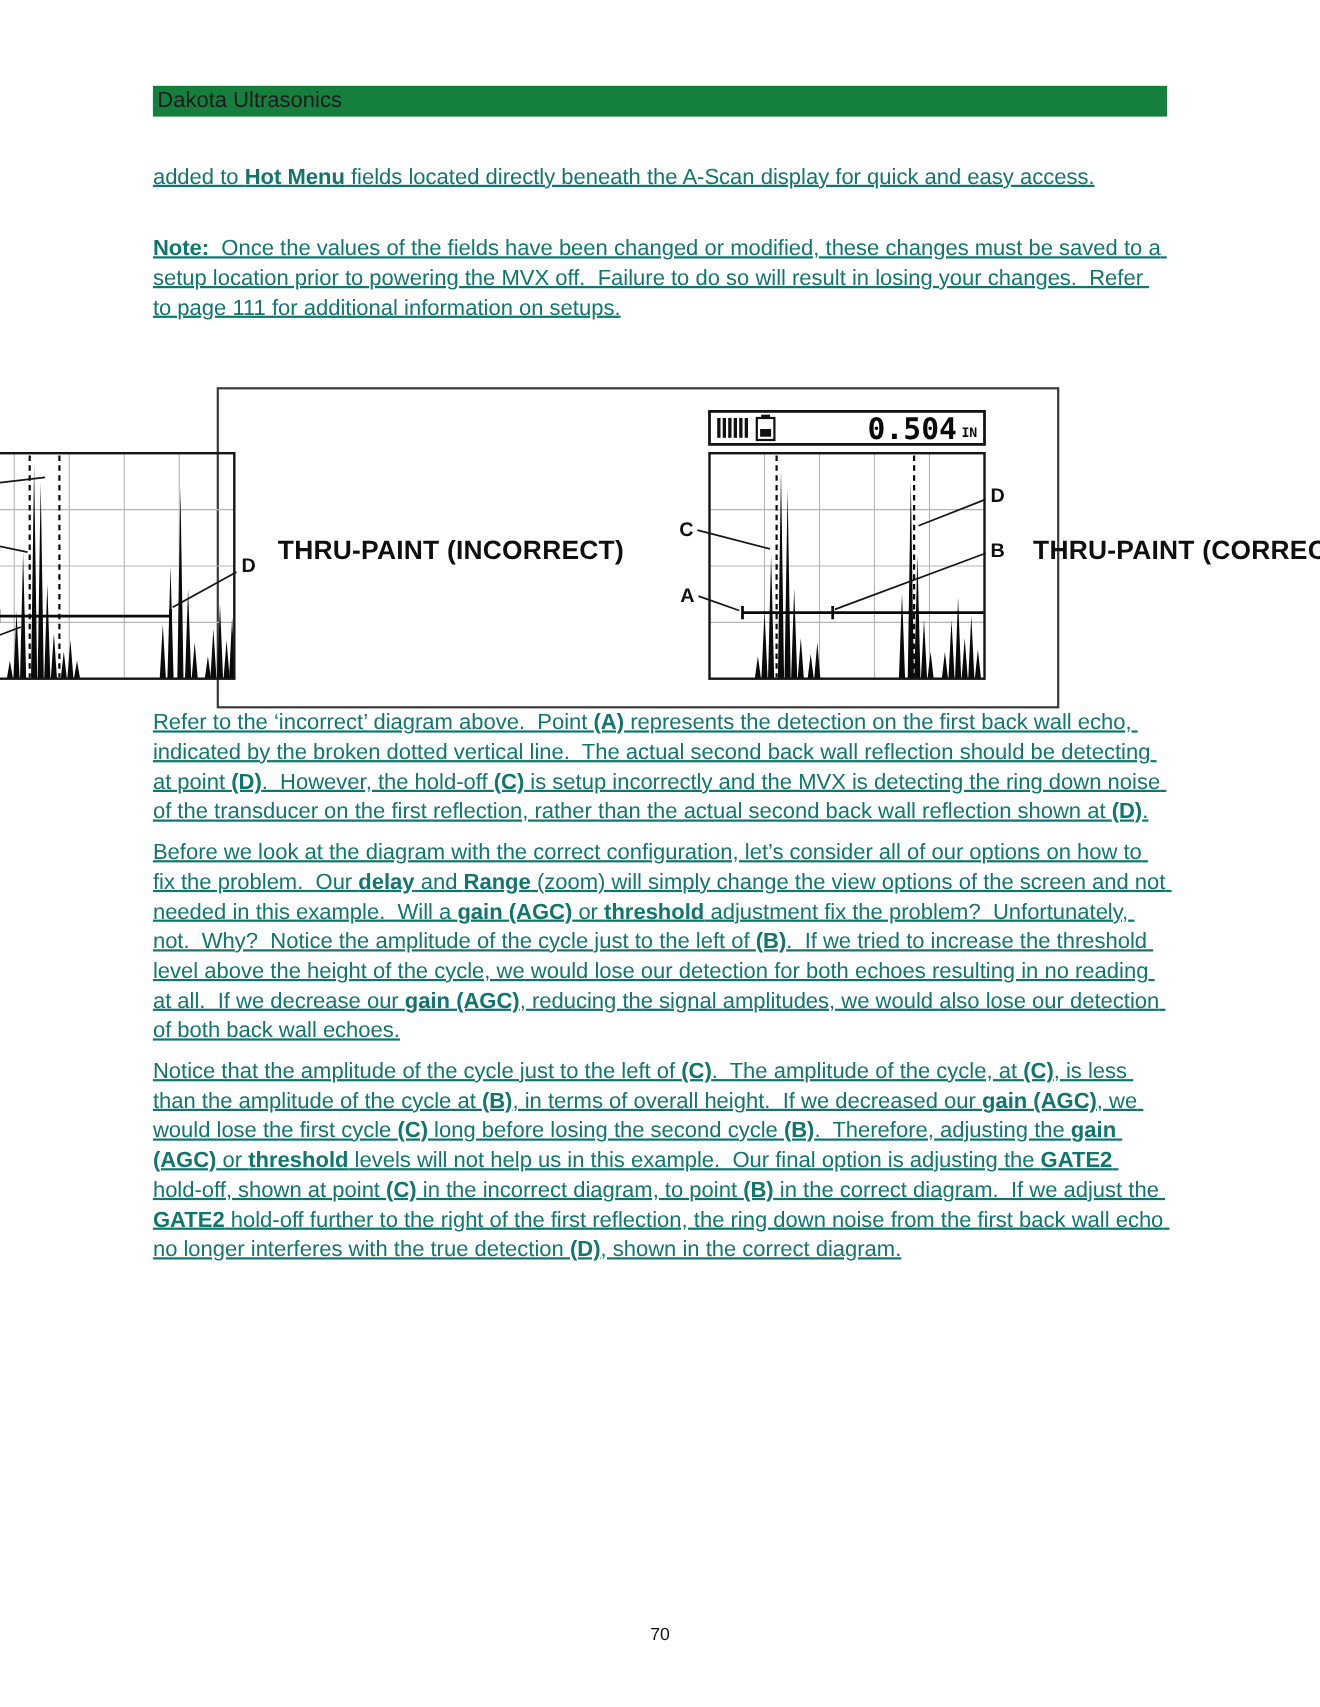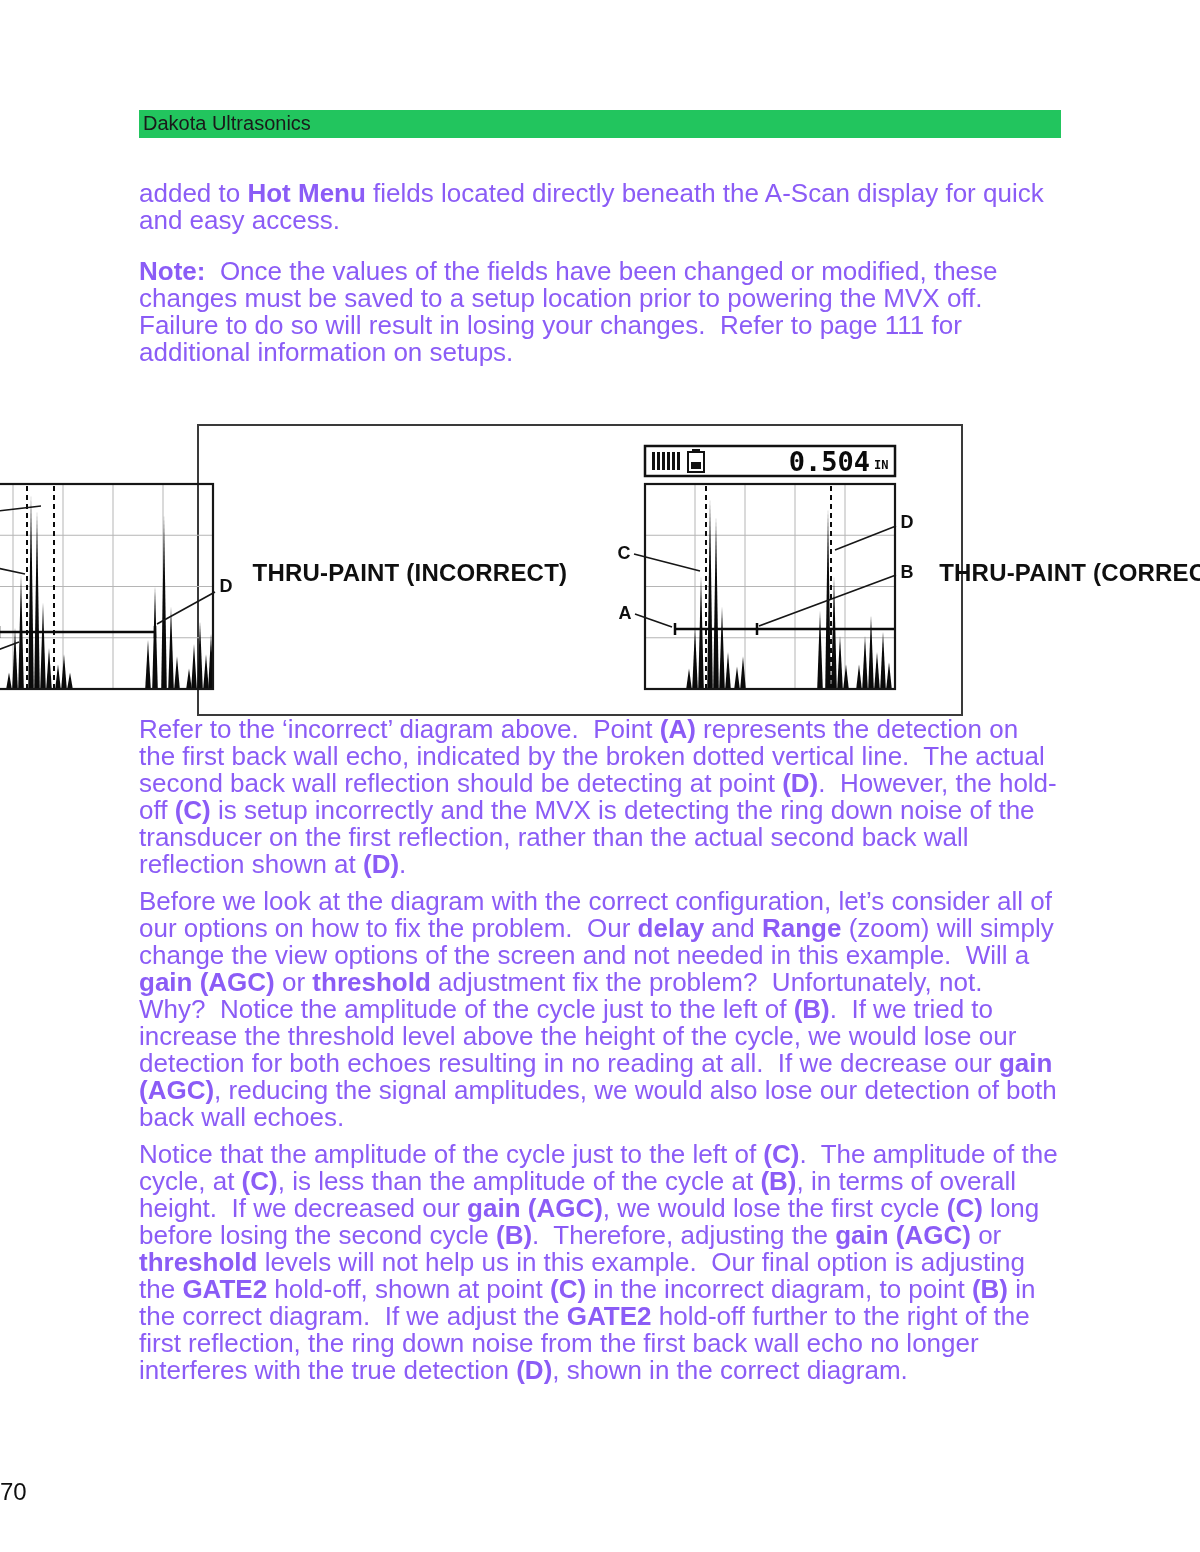--- a/index.html
+++ b/index.html
@@ -2,45 +2,46 @@
 <html><head>
 <meta charset="utf-8">
 <style>
   html,body{margin:0;padding:0;}
   body{
     width:1200px;height:1552px;background:#ffffff;color:#111;
     font-family:"Liberation Sans",sans-serif;position:relative;overflow:hidden;
   }
   .page{box-sizing:border-box;padding:78px 139px 0 139px;}
   .header-bar{
-    background:#22c55e;font-size:20px;line-height:25px;
-    padding:1px 6px 2px 4px;color:#1a1a1a;margin-top:32px;
+    background:#15803d;font-size:20px;line-height:25px;
+    padding:1px 6px 2px 4px;color:#1a1a1a;
   }
   .para{
-    font-size:26px;line-height:27px;white-space:pre-wrap;
-    color:#8b5cf6;
+    font-size:20px;line-height:27px;white-space:pre-wrap;
+    color:#0f766e;
+    text-decoration:underline;
   }
   .p-first{margin-top:42px;}
-  .p-note{margin-top:24px;}
+  .p-note{margin-top:38px;}
   .p-after-figure{}
   .p-follow{margin-top:10px;}
   b{font-weight:bold;}
   .figure-box{
     margin:58px 0 0 58px;width:766px;box-sizing:border-box;
     border:2px solid #3a3a3a;padding:10px 6px 16px 6px;
   }
   .diagrams-row{display:flex;justify-content:center;gap:40px;}
   .diagram{display:flex;flex-direction:row;align-items:center;}
   .caption{
     font-size:24px;font-weight:bold;margin-top:12px;color:#0f0f0f;
     letter-spacing:0.2px;white-space:nowrap;
   }
   .page-number{
-    position:absolute;left:0;right:0;top:1478px;text-align:left;
-    font-size:24px;color:#0f0f0f;
+    position:absolute;left:0;right:0;top:1478px;text-align:center;
+    font-size:16px;color:#0f0f0f;
   }
 </style>
 </head>
 <body>
 
 <div class="page">
 
   <div class="header-bar">
     <span>Dakota Ultrasonics</span>
   </div>

